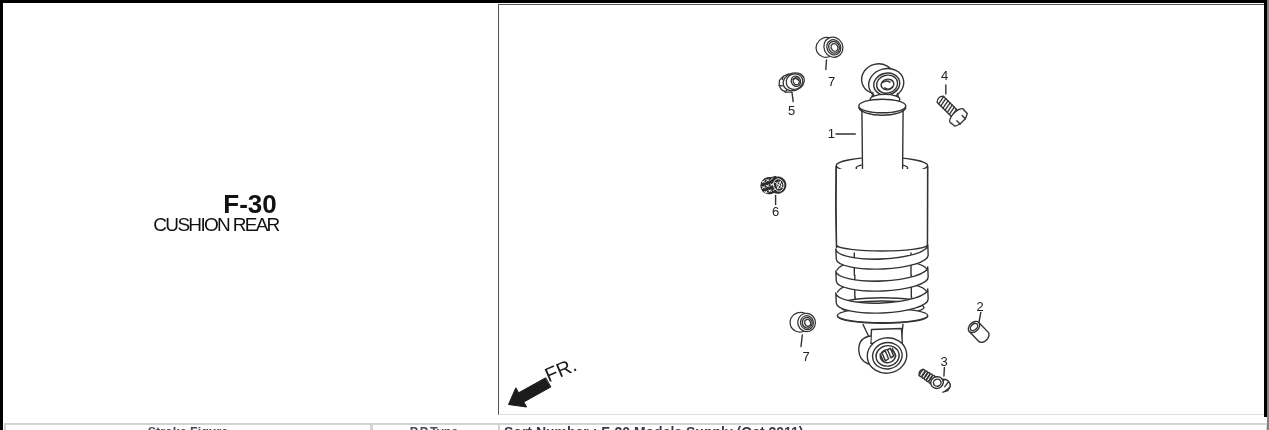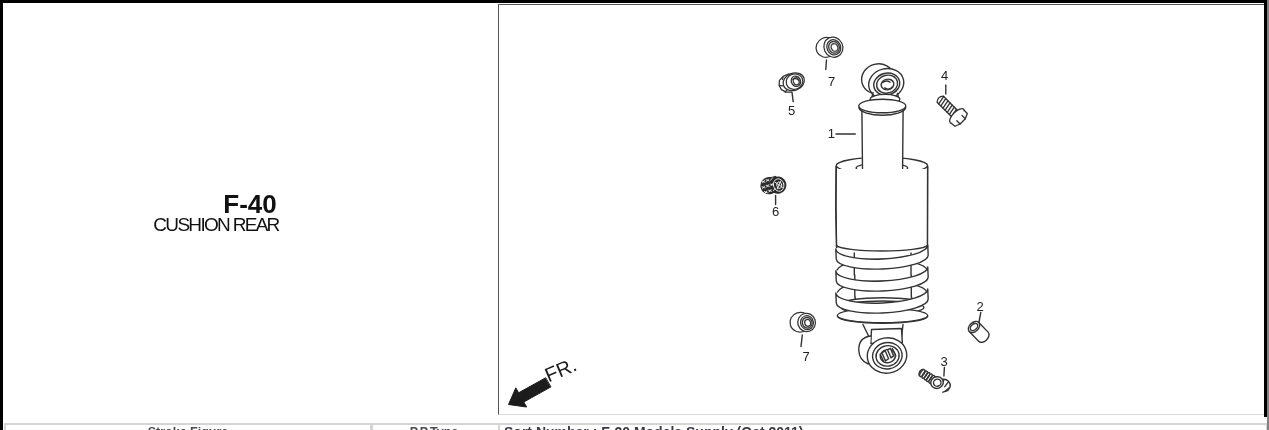--- a/index.html
+++ b/index.html
@@ -13,21 +13,21 @@
 <div class="abs" style="left:0;top:0;width:1267px;height:2.8px;background:#000;z-index:10;"></div>
 
 <div class="abs" style="left:0;top:0;width:2.8px;height:430px;background:#000;z-index:10;"></div>
 
 <div class="abs" style="left:1264px;top:0;width:2.6px;height:417px;background:#000;z-index:10;"></div>
 
 <div class="abs" style="left:1266.6px;top:0;width:2.4px;height:430px;background:#828282;z-index:10;"></div>
 
 <div class="abs" style="left:3px;top:0;width:494px;height:417px;background:#fff;"></div>
 
-<div class="abs" style="left:3px;top:190.5px;width:494px;text-align:center;font-size:26px;font-weight:bold;color:#111;line-height:26px;">F-40</div>
+<div class="abs" style="left:3px;top:190.5px;width:494px;text-align:center;font-size:26px;font-weight:bold;color:#111;line-height:26px;">F-30</div>
 
 <div class="abs" style="left:3px;top:215.2px;width:426px;text-align:center;font-size:19px;color:#111;line-height:19px;letter-spacing:-1.7px;">CUSHION REAR</div>
 
 <div class="abs" style="left:498px;top:4px;width:765px;height:409px;overflow:hidden;border-left:1.3px solid #555;border-top:1.3px solid #555;border-bottom:1.5px solid #ddd;background:#fff;">
 <svg width="765" height="410" viewBox="0 0 765 410" fill="none" stroke="#333" stroke-width="1.4" stroke-linecap="round" stroke-linejoin="round">
 
 <g transform="rotate(-25 331 42)" stroke-width="1.25">
   <ellipse cx="327.5" cy="40.8" rx="10.4" ry="9.8" fill="#fff"></ellipse>
   <ellipse cx="334" cy="43.6" rx="9.4" ry="10.2" fill="#fff"></ellipse>
   <ellipse cx="334.3" cy="43.9" rx="6.9" ry="7.7" fill="#fff"></ellipse>

